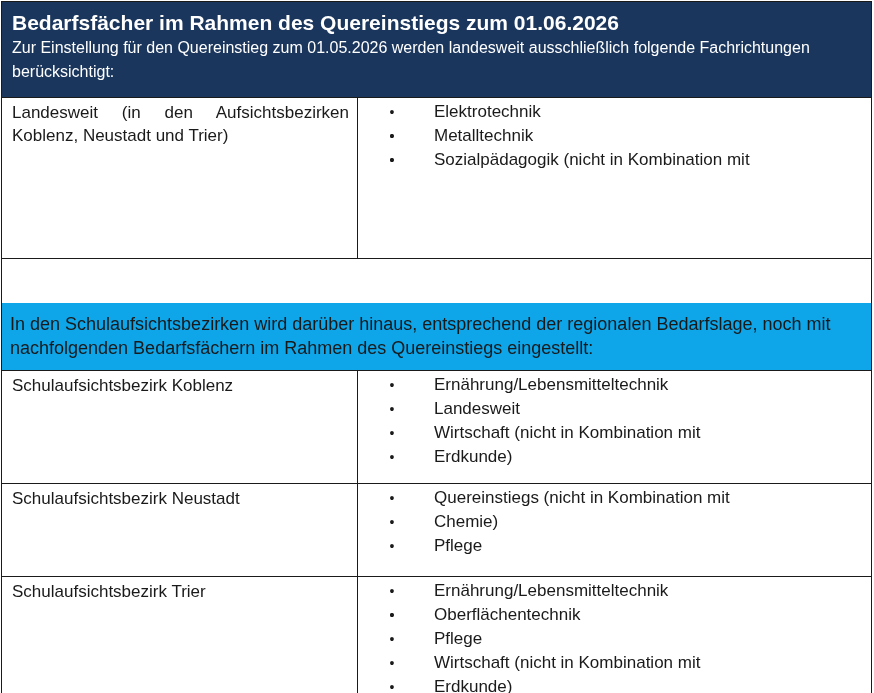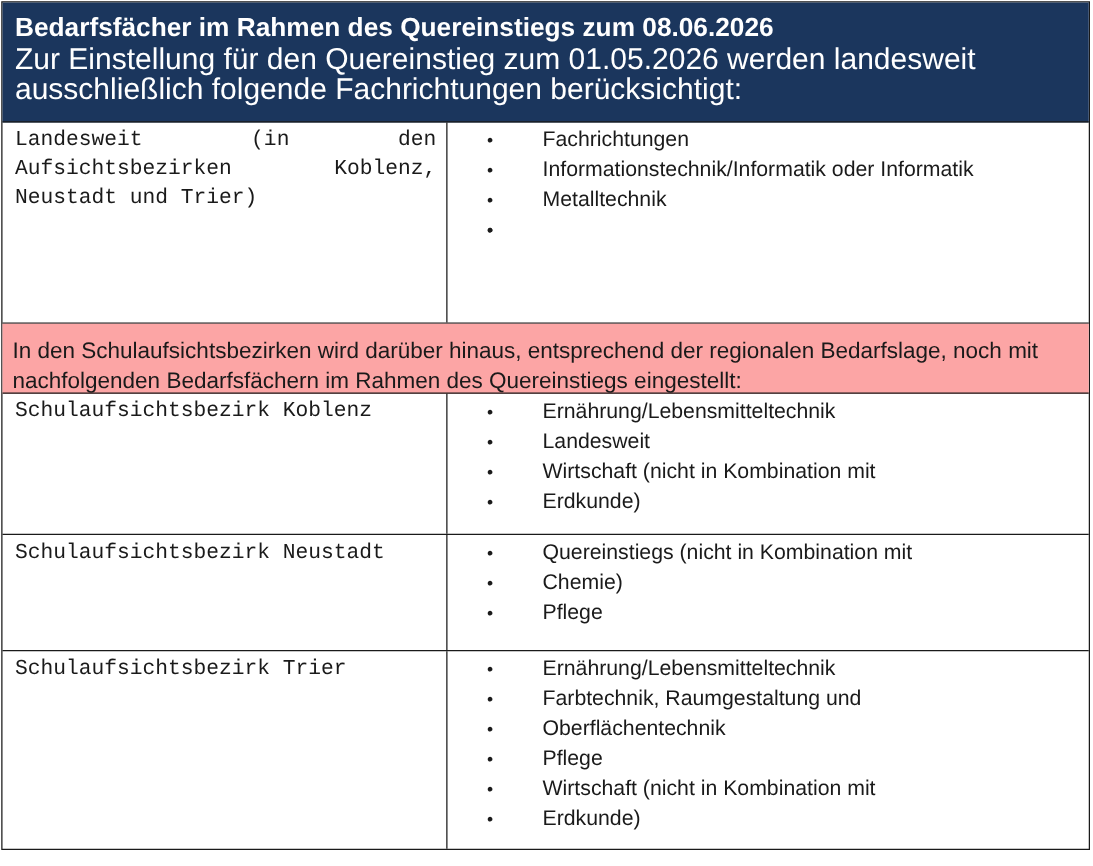--- a/index.html
+++ b/index.html
@@ -1,53 +1,53 @@
 <!DOCTYPE html>
 <html><head>
 <meta charset="utf-8">
 <style>
   html, body { margin: 0; padding: 0; background: #ffffff; }
   body { width: 874px; height: 693px; overflow: hidden; font-family: "Liberation Sans", sans-serif; color: #1a1a1a; }
   .tbl { position: absolute; left: 1px; top: 1px; width: 871px; border: 1.5px solid #1a1a1a; box-sizing: border-box; }
   .hdr { background: #1b365d; color: #ffffff; padding: 5px 10px 6px 10px; height: 96px; box-sizing: border-box; border-bottom: 1.5px solid #1a1a1a; }
   .hdr-title { font-weight: bold; font-size: 21px; line-height: 26px; margin-top: 3px; }
-  .hdr-sub { font-size: 24px; line-height: 24px; }
+  .hdr-sub { font-size: 16px; line-height: 24px; }
   .row { display: flex; border-bottom: 1.5px solid #1a1a1a; box-sizing: border-box; }
   .row:last-child { border-bottom: none; }
-  .lcol { width: 356px; border-right: 1.5px solid #1a1a1a; box-sizing: border-box; padding: 3px 8px 0 10px; font-size: 17px; line-height: 23px; font-family: Liberation Mono, monospace; }
+  .lcol { width: 356px; border-right: 1.5px solid #1a1a1a; box-sizing: border-box; padding: 3px 8px 0 10px; font-size: 17px; line-height: 23px; }
   .lcol.justify { text-align: justify; text-align-last: left; }
   .rcol { flex: 1; padding: 2px 10px 0 0; font-size: 17px; line-height: 24px; }
-  .band { background: #fca5a5; padding: 9px 10px 6px 8px; font-size: 18px; line-height: 24px; border-bottom: 1.5px solid #1a1a1a; height: 56px; box-sizing: border-box; }
+  .band { background: #0ea5e9; padding: 9px 10px 6px 8px; font-size: 18px; line-height: 24px; border-bottom: 1.5px solid #1a1a1a; height: 68px; box-sizing: border-box; margin-top: 44px; }
   ul.blist { list-style: none; margin: 0; padding: 0; }
   ul.blist li { position: relative; padding-left: 76px; }
   ul.blist li .bul { position: absolute; left: 24px; top: 0; width: 20px; text-align: center; font-size: 14px; }
   ul.blist li .cont { display: block; }
   .r1 { height: 161px; }
   .r2 { height: 113px; }
   .r3 { height: 93px; }
   .r4 { height: 158px; }
 </style>
 </head>
 <body>
 
 <div class="tbl">
   <div class="hdr">
-    <div class="hdr-title">Bedarfsfächer im Rahmen des Quereinstiegs zum 08.06.2026</div>
+    <div class="hdr-title">Bedarfsfächer im Rahmen des Quereinstiegs zum 01.06.2026</div>
     <div class="hdr-sub">Zur Einstellung für den Quereinstieg zum 01.05.2026 werden landesweit ausschließlich folgende Fachrichtungen berücksichtigt:</div>
   </div>
 
   <div class="row r1">
     <div class="lcol justify">Landesweit (in den Aufsichtsbezirken Koblenz, Neustadt und Trier)</div>
     <div class="rcol">
       <ul class="blist">
-        <li><span class="bul">•</span><span>Fachrichtungen</span></li>
-        <li><span class="bul">•</span><span>Informationstechnik/Informatik oder Informatik</span></li>
+        <li><span class="bul">•</span><span>Elektrotechnik</span></li>
+        <li><span class="bul">•</span></li>
         <li><span class="bul">•</span><span>Metalltechnik</span></li>
         <li><span class="bul">•</span></li>
-        <li><span class="bul">•</span></li>
+        <li><span class="bul">•</span><span>Sozialpädagogik (nicht in Kombination mit</span></li>
       </ul>
     </div>
   </div>
 
   <div class="band">In den Schulaufsichtsbezirken wird darüber hinaus, entsprechend der regionalen Bedarfslage, noch mit nachfolgenden Bedarfsfächern im Rahmen des Quereinstiegs eingestellt:</div>
 
   <div class="row r2">
     <div class="lcol">Schulaufsichtsbezirk Koblenz</div>
     <div class="rcol">
       <ul class="blist">
@@ -68,21 +68,21 @@
         <li><span class="bul">•</span><span>Pflege</span></li>
       </ul>
     </div>
   </div>
 
   <div class="row r4">
     <div class="lcol">Schulaufsichtsbezirk Trier</div>
     <div class="rcol">
       <ul class="blist">
         <li><span class="bul">•</span><span>Ernährung/Lebensmitteltechnik</span></li>
-        <li><span class="bul">•</span><span>Farbtechnik, Raumgestaltung und</span></li>
+        <li><span class="bul">•</span></li>
         <li><span class="bul">•</span><span>Oberflächentechnik</span></li>
         <li><span class="bul">•</span><span>Pflege</span></li>
         <li><span class="bul">•</span><span>Wirtschaft (nicht in Kombination mit</span></li>
         <li><span class="bul">•</span><span>Erdkunde)</span></li>
       </ul>
     </div>
   </div>
 </div>
 
 </body></html>

